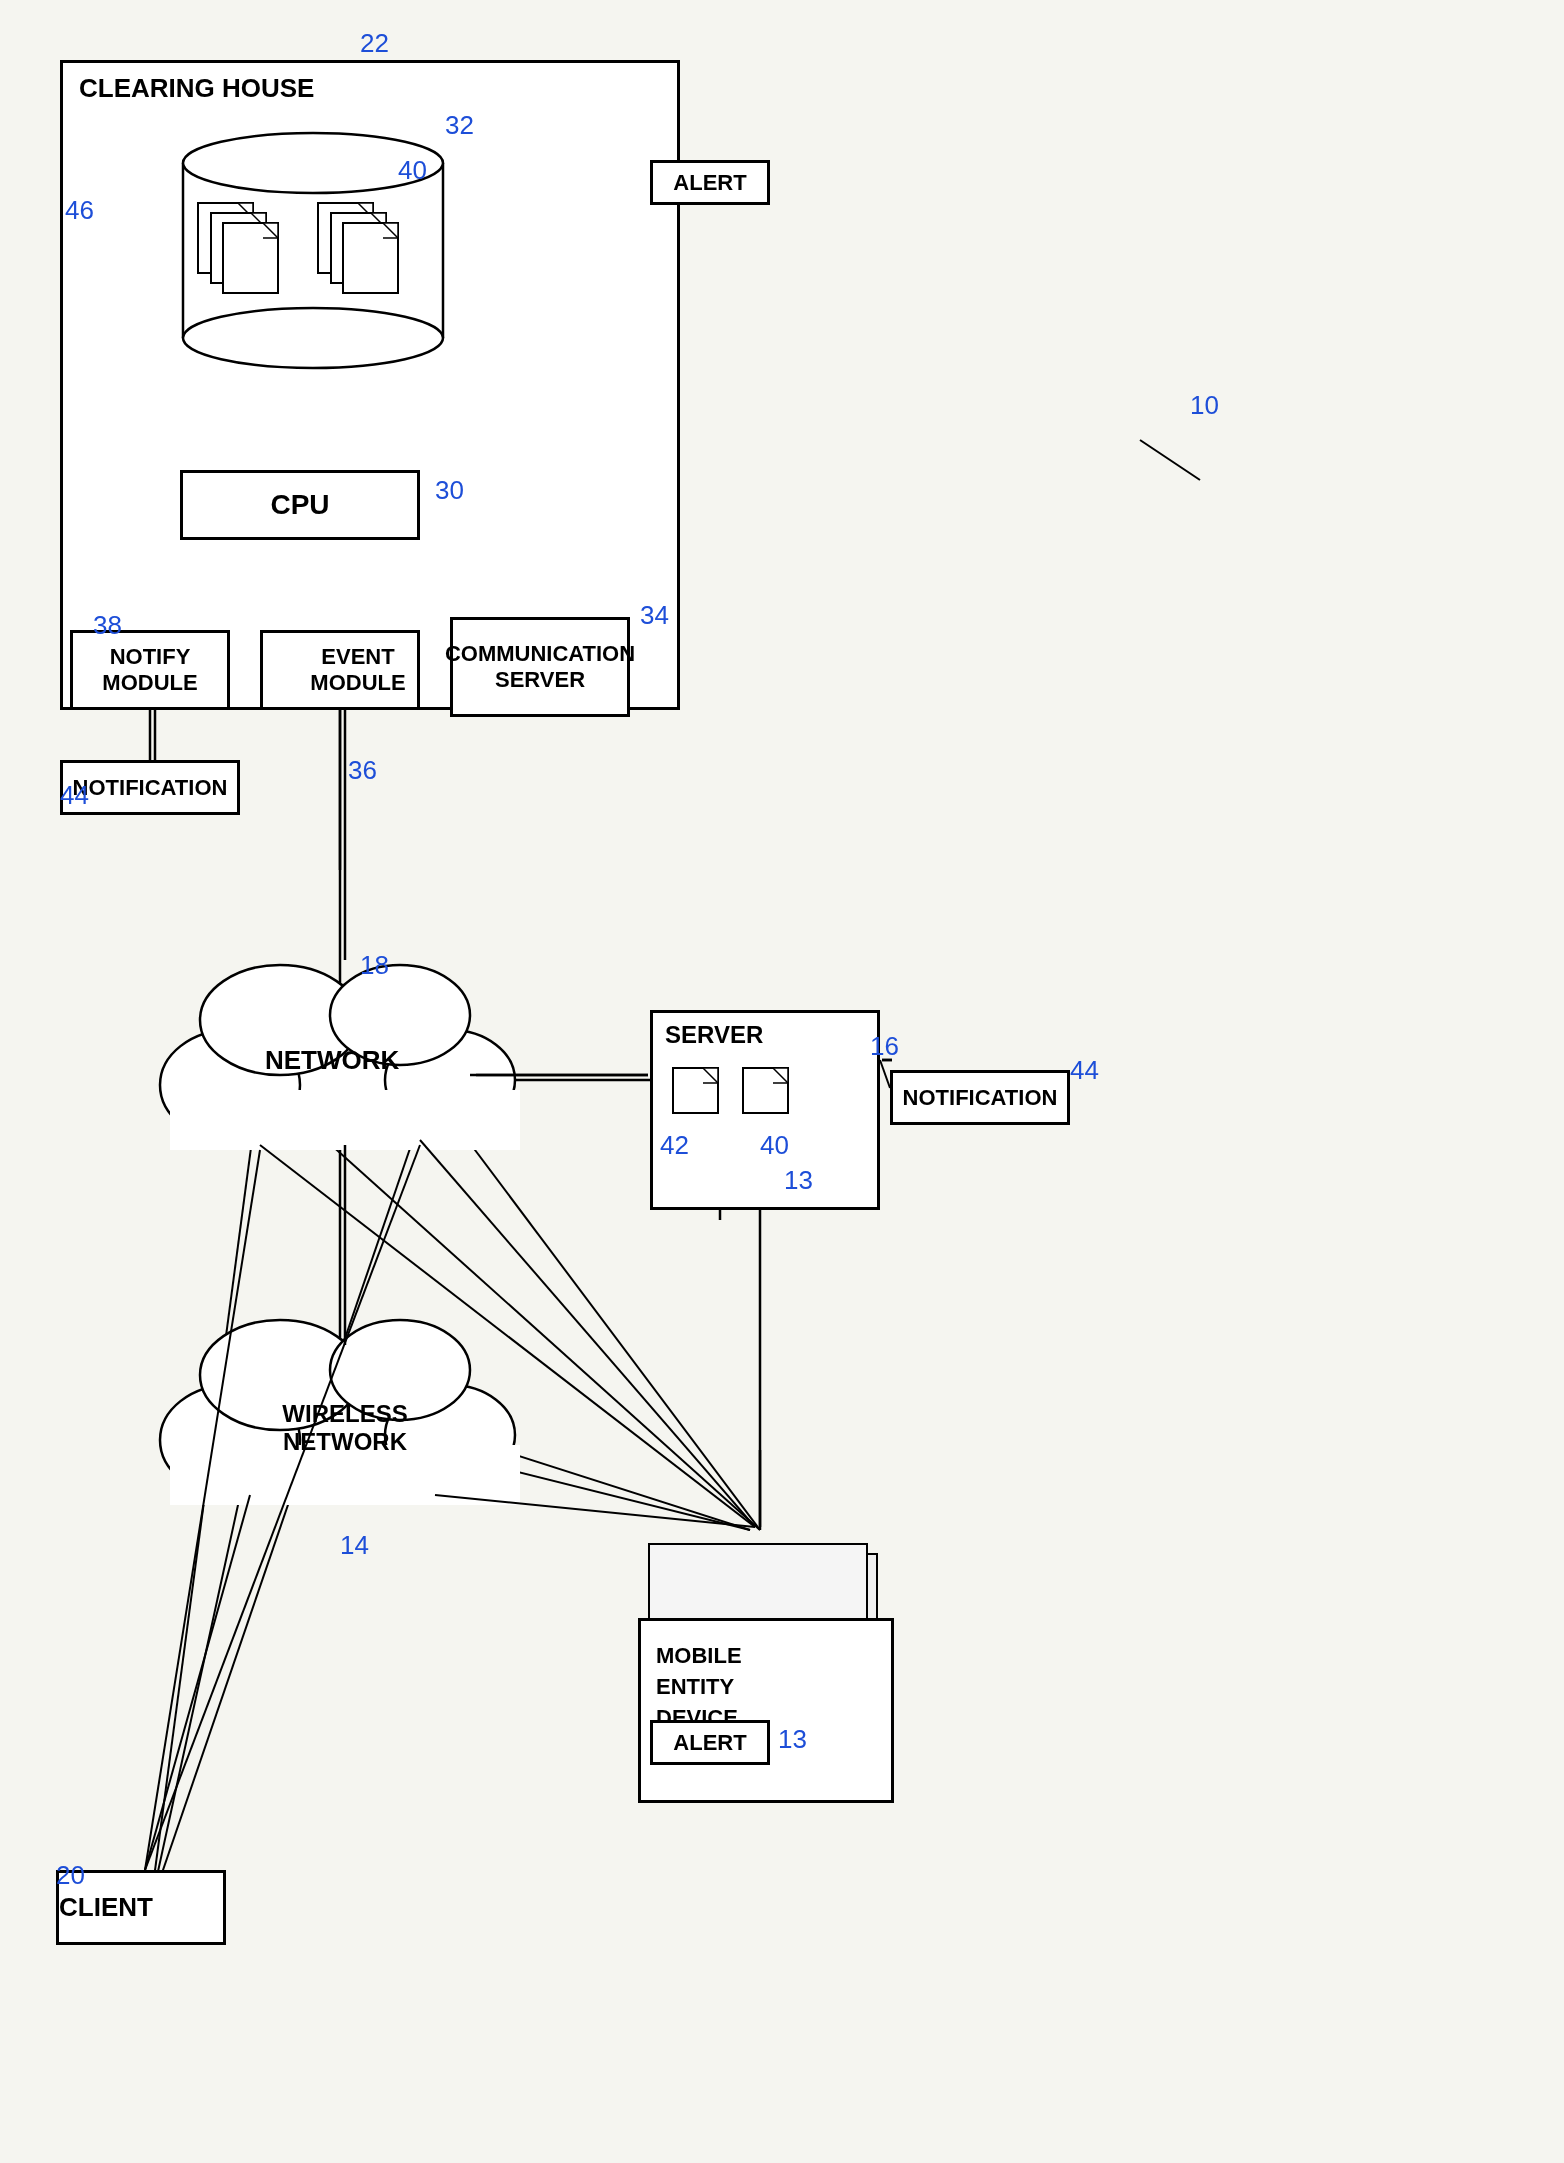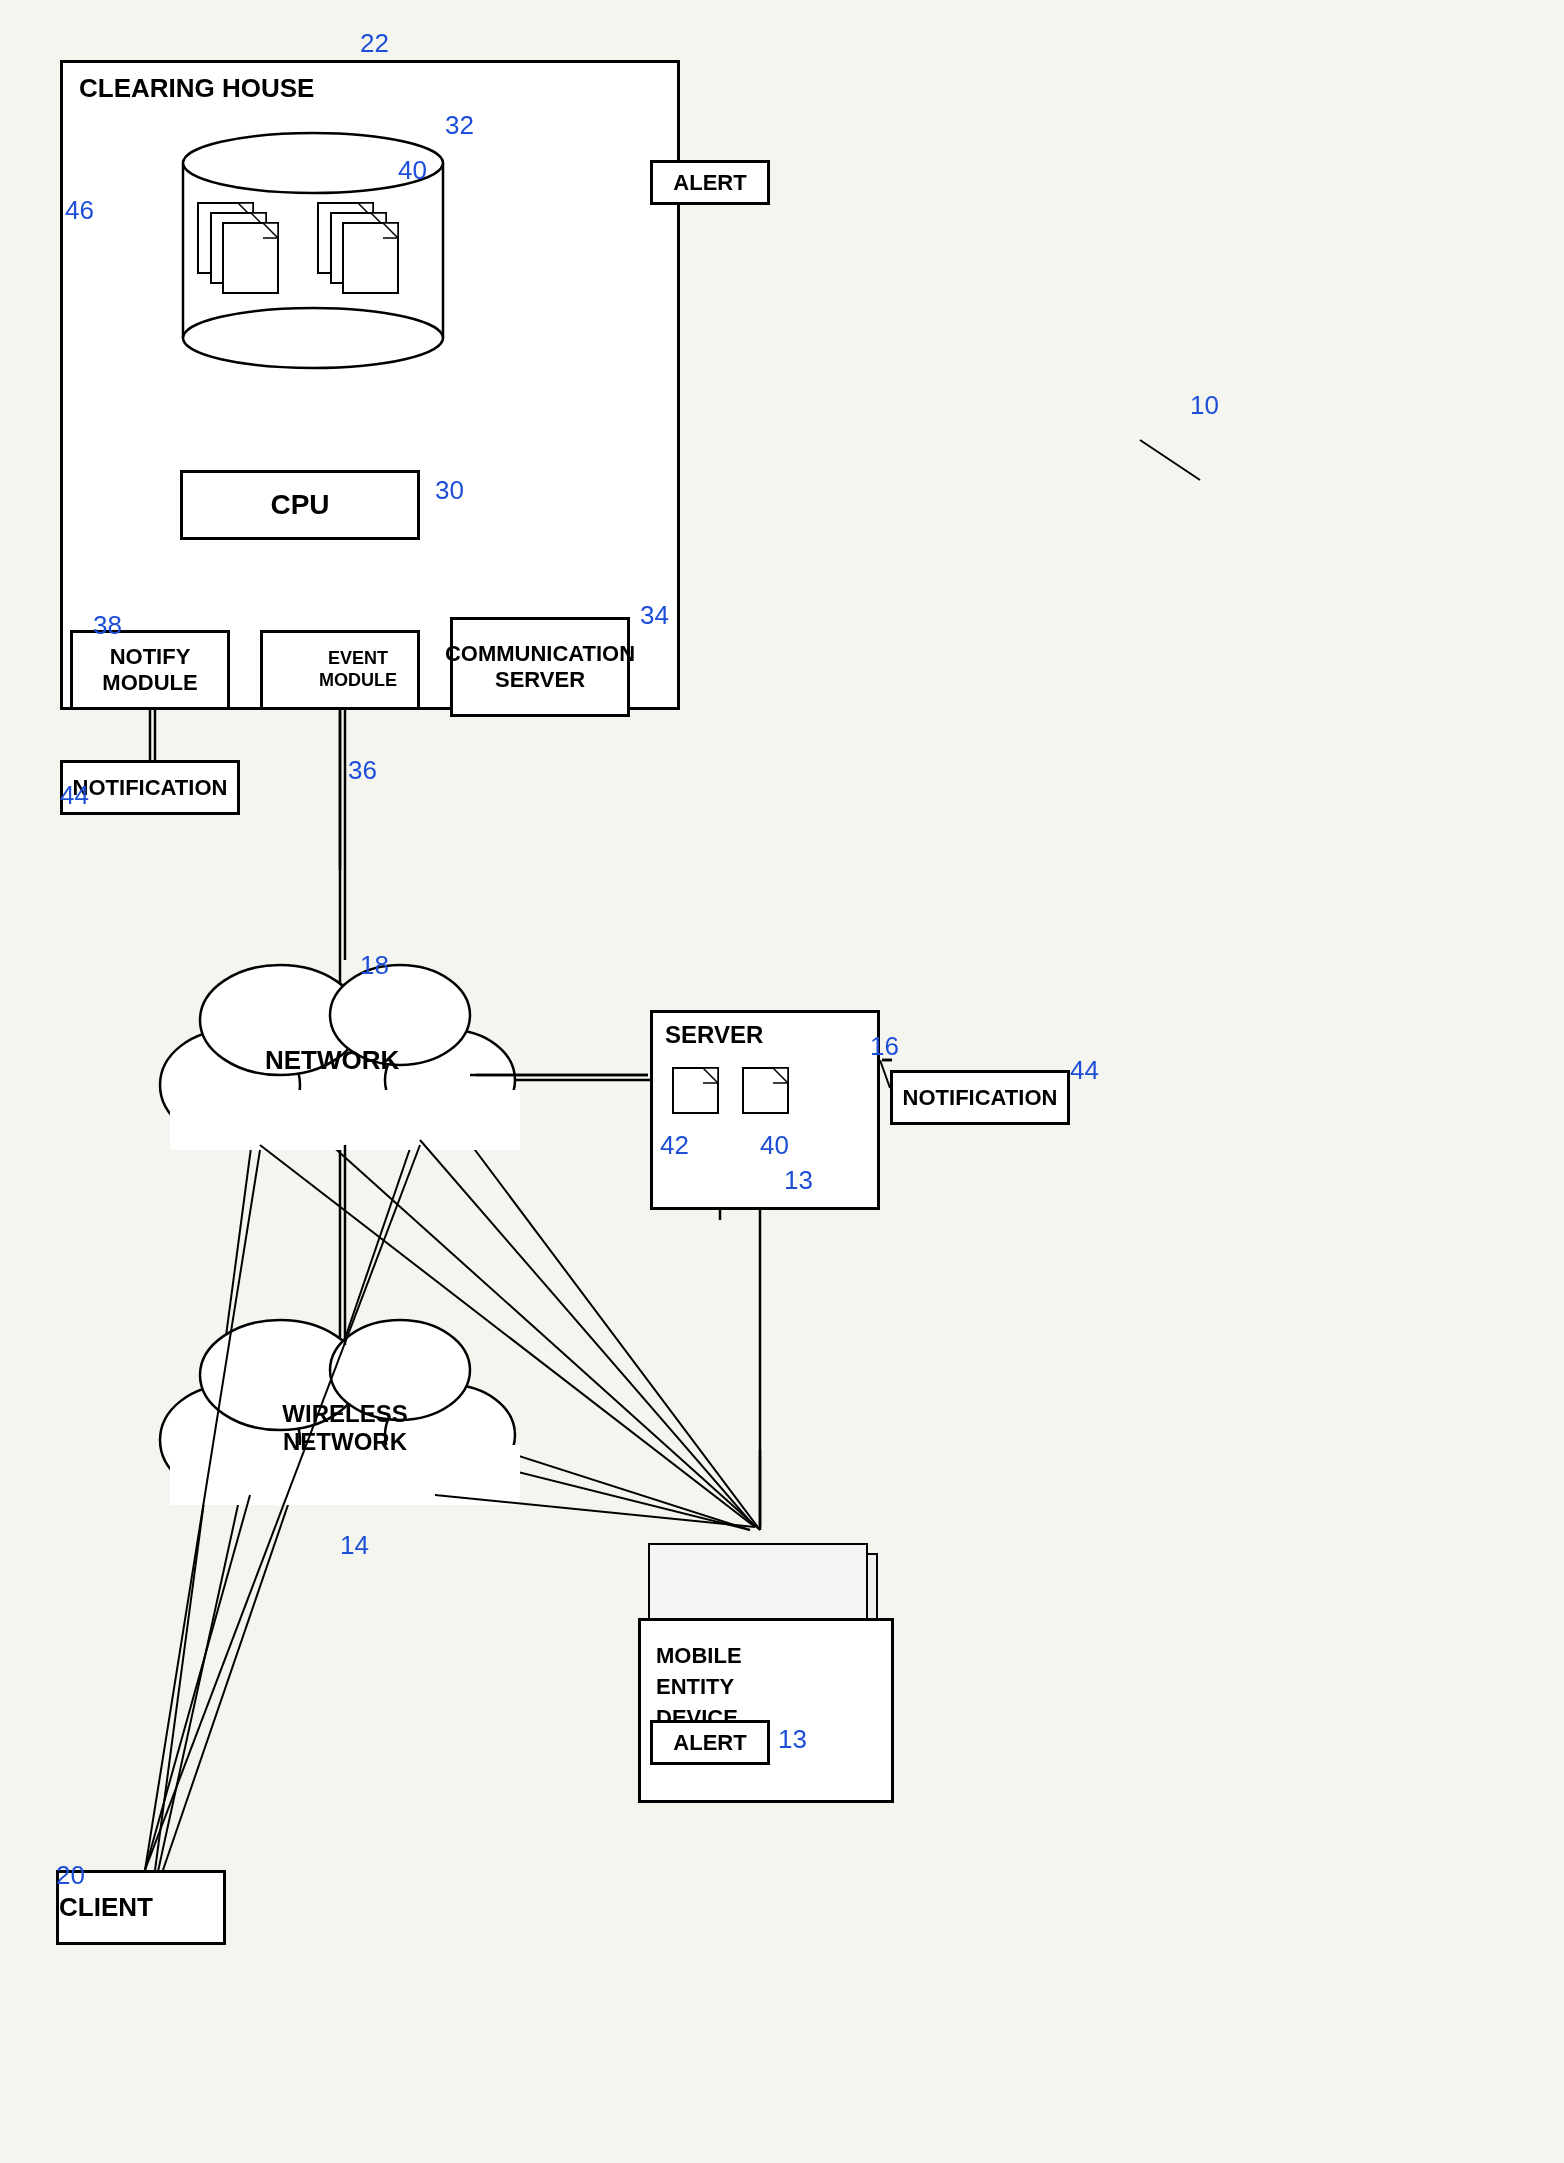--- a/index.html
+++ b/index.html
@@ -85,21 +85,21 @@
       top: 630px;
       left: 260px;
       width: 160px;
       height: 80px;
       border: 3px solid #000;
       background: #fff;
       display: flex;
       align-items: center;
       justify-content: center;
       text-align: center;
-      font-size: 18px;
+      font-size: 22px;
       font-weight: bold;
       line-height: 1.2;
       padding-left: 36px;
     }
 
     .comm-server-box {
       position: absolute;
       top: 617px;
       left: 450px;
       width: 180px;

